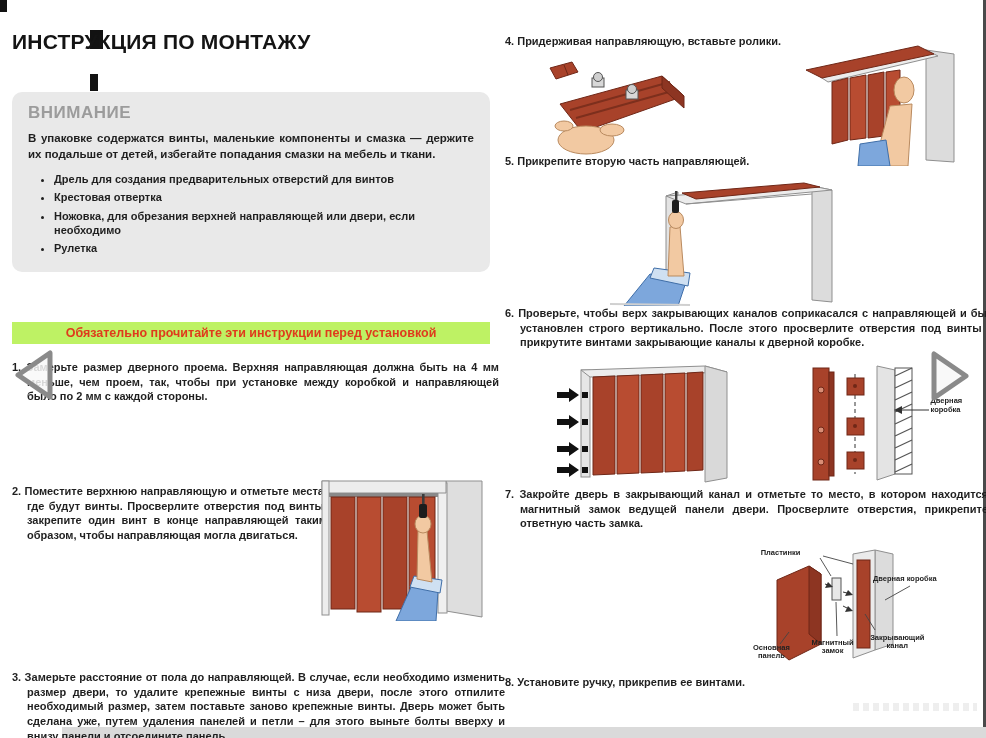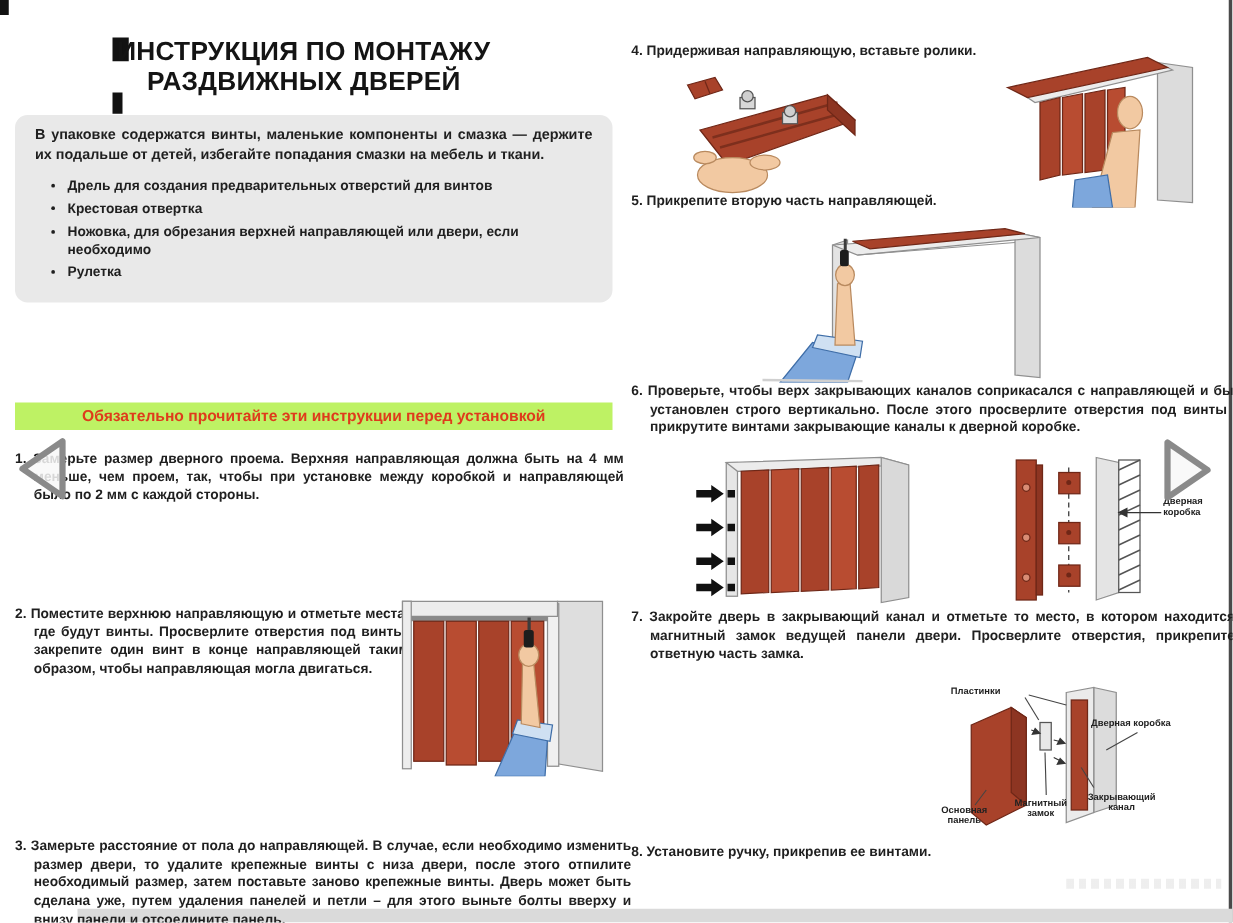--- a/index.html
+++ b/index.html
@@ -5,21 +5,21 @@
   html,body{margin:0;padding:0;}
   body{
     width:986px;height:738px;position:relative;overflow:hidden;
     background:#ffffff;
     font-family:"Liberation Sans", sans-serif;
     color:#1f1f1f;
   }
   .abs{position:absolute;}
   
   .title{
-    left:12px;top:30px;width:462px;text-align:center;
+    left:12px;top:30px;width:462px;text-align:left;
     font-size:21px;font-weight:bold;line-height:1.12;color:#141414;
     letter-spacing:.2px;
   }
   .warnbox{
     left:12px;top:92px;width:478px;box-sizing:border-box;
     background:#e9e9e9;border-radius:10px;padding:9px 16px 12px 16px;
   }
   .warnbox h2{
     margin:2px 0 8px 0;font-size:17px;color:#9c9c9c;font-weight:bold;letter-spacing:.5px;
   }
@@ -86,24 +86,24 @@
 
   <div class="abs corner"></div>
   <div class="abs art1"></div>
   <div class="abs art2"></div>
   <div class="abs edge-right"></div>
   <div class="abs strip-bottom"></div>
   <div class="abs watermark"></div>
 
   <div class="abs title">
     <div>ИНСТРУКЦИЯ ПО МОНТАЖУ</div>
-    <div>РАЗДВИЖНЫХ ДВЕРЕЙ</div>
   </div>
 
   <div class="abs warnbox">
+    <h2>ВНИМАНИЕ</h2>
     <p>В упаковке содержатся винты, маленькие компоненты и смазка — держите их подальше от детей, избегайте попадания смазки на мебель и ткани.</p>
     <ul>
       <li>Дрель для создания предварительных отверстий для винтов</li>
       <li>Крестовая отвертка</li>
       <li>Ножовка, для обрезания верхней направляющей или двери, если необходимо</li>
       <li>Рулетка</li>
     </ul>
   </div>
 
   <div class="abs notice">

